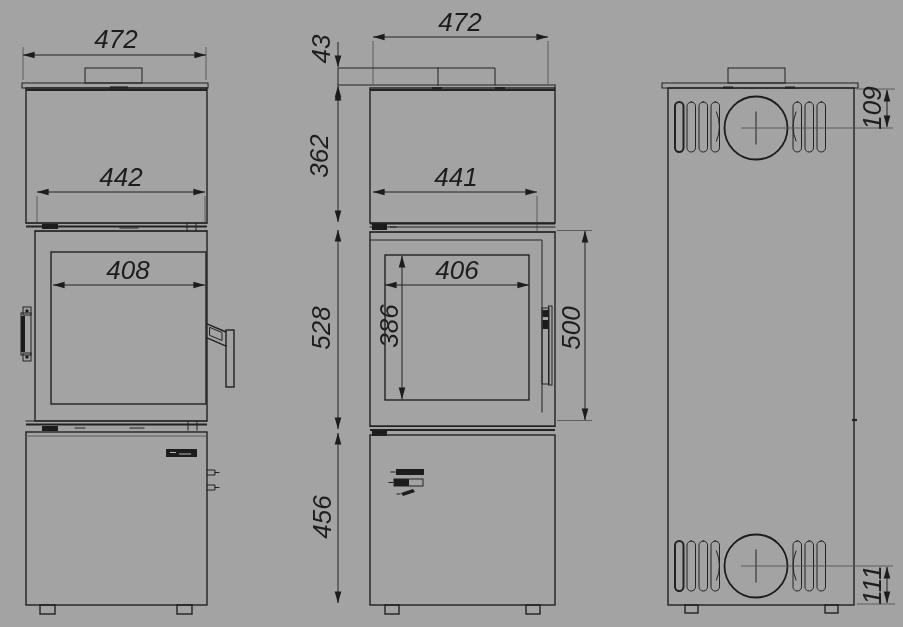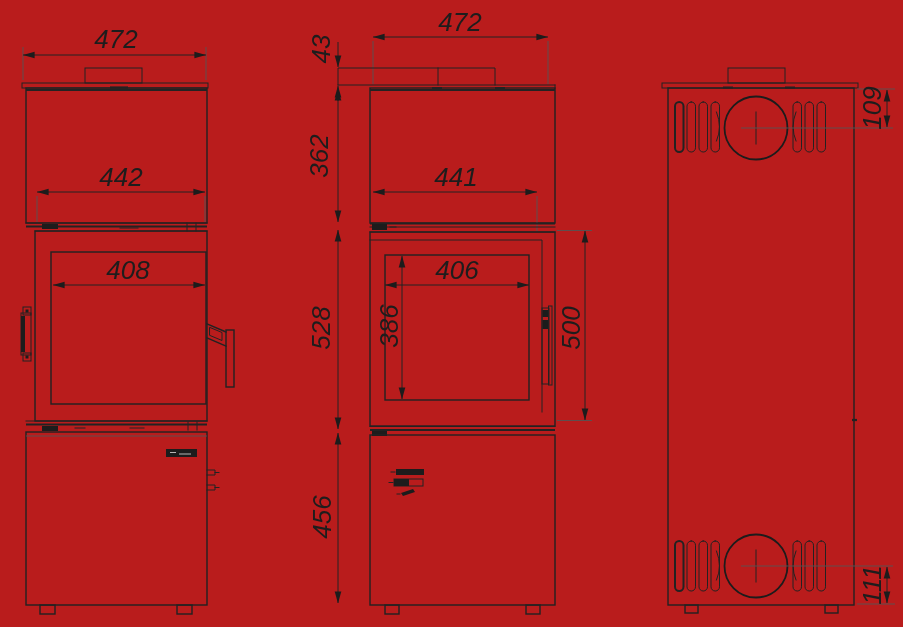--- a/index.html
+++ b/index.html
@@ -1,16 +1,16 @@
 <!DOCTYPE html>
 <html><head>
 <meta charset="utf-8">
 <style>
   html,body{margin:0;padding:0;background:#ffffff;}
-  .stage{width:903px;height:627px;background:#b91c1c;position:relative;font-family:"Liberation Sans",sans-serif;}
+  .stage{width:903px;height:627px;background:#a3a3a3;position:relative;font-family:"Liberation Sans",sans-serif;}
   svg{display:block}
   .ln{stroke:#222;stroke-width:1;fill:none;stroke-linecap:square;stroke-linejoin:miter;}
   .ln13{stroke:#222;stroke-width:1.4;fill:none;stroke-linecap:square;}
   .ln2{stroke:#222;stroke-width:2.2;fill:none;stroke-linecap:butt;}
   .ln3{stroke:#222;stroke-width:3.2;fill:none;stroke-linecap:butt;}
   .thin{stroke:#555;stroke-width:0.9;fill:none;}
   .dln{stroke:#222;stroke-width:1;fill:none;}
   .fillb{fill:#1c1c1c;stroke:none;}
   .dim{font-family:"Liberation Sans",sans-serif;font-style:italic;font-size:26px;fill:#1d1d1d;}
   .lite{stroke:#b5b5b5;stroke-width:1.1;fill:none;}

